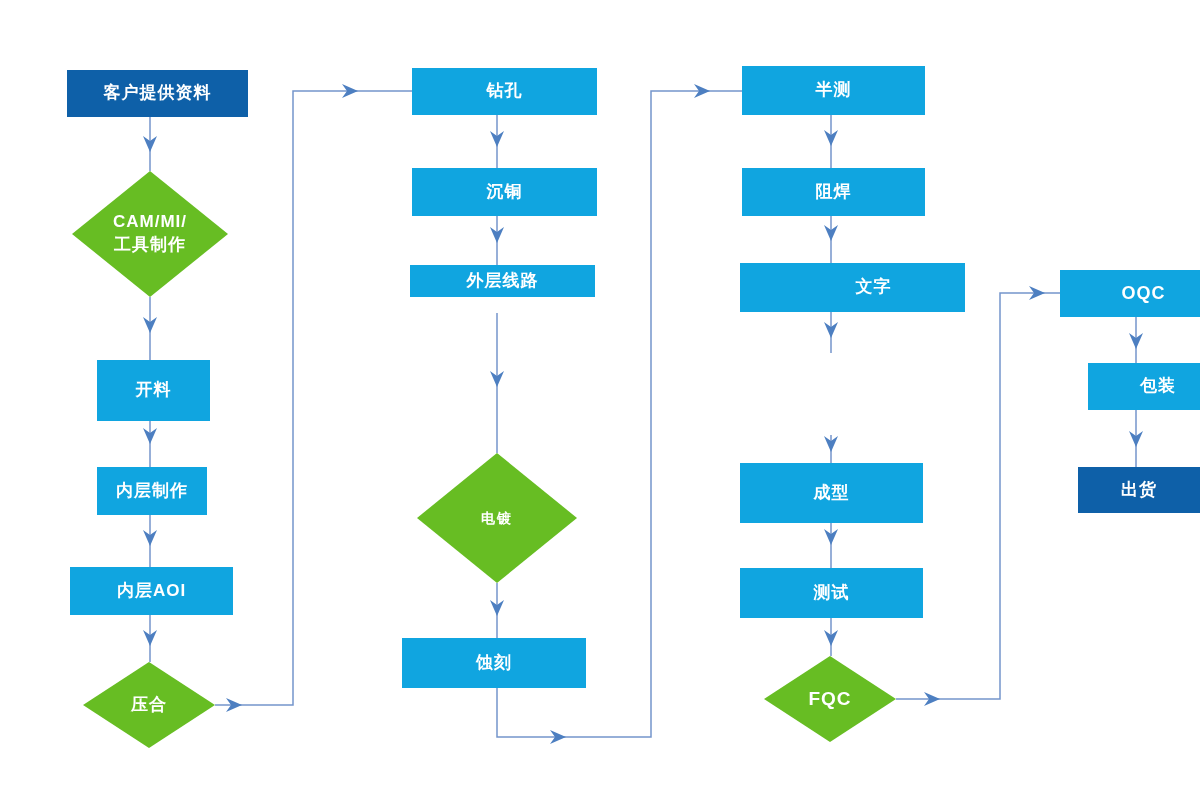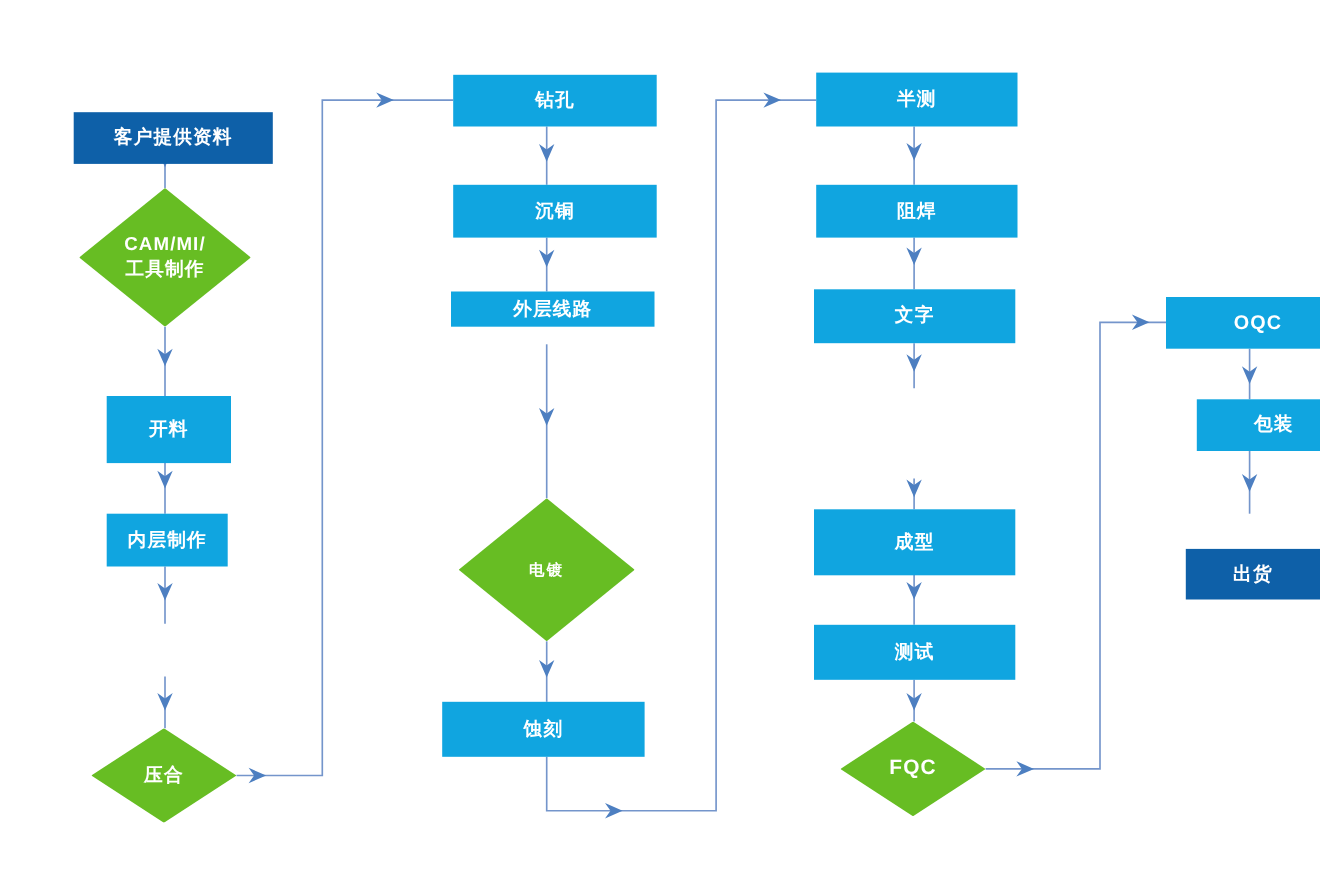--- a/index.html
+++ b/index.html
@@ -7,39 +7,39 @@
     position:relative;width:1200px;height:800px;background:#fff;overflow:hidden;
     font-family:"Liberation Sans","DejaVu Sans",sans-serif;
   }
   #wires{position:absolute;left:0;top:0;width:1200px;height:800px;}
   .node{
     position:absolute;display:flex;align-items:center;justify-content:center;
     color:#fff;font-weight:bold;font-size:17px;text-align:center;
     letter-spacing:1px;line-height:1.35;white-space:pre-line;
   }
   .rect.light{background:var(--light-blue);}
-  .rect.dark{background:var(--dark-blue);margin-top:32px;}
+  .rect.dark{background:var(--dark-blue);}
   .diamond{background:var(--green);clip-path:polygon(50% 0,100% 50%,50% 100%,0 50%);}
   
   .n-customer{left:67px;top:70px;width:181px;height:47px;}
   .n-cam{left:72px;top:171px;width:156px;height:126px;}
   .n-cutting{left:97px;top:360px;width:113px;height:61px;}
   .n-innerfab{left:97px;top:467px;width:110px;height:48px;}
   .n-inneraoi{left:70px;top:567px;width:163px;height:48px;}
   .n-lamination{left:83px;top:662px;width:132px;height:86px;}
   
   .n-drilling{left:412px;top:68px;width:185px;height:47px;}
   .n-copper{left:412px;top:168px;width:185px;height:48px;}
   .n-outer{left:410px;top:265px;width:185px;height:32px;}
   .n-plating{left:417px;top:453px;width:160px;height:130px;font-size:14px;letter-spacing:2px;text-align:center;}
   .n-etching{left:402px;top:638px;width:184px;height:50px;}
   
   .n-halftest{left:742px;top:66px;width:183px;height:49px;}
   .n-soldermask{left:742px;top:168px;width:183px;height:48px;}
-  .n-silkscreen{left:740px;top:263px;width:183px;height:49px;}
+  .n-silkscreen{left:740px;top:263px;width:183px;height:49px;padding-left:42px;}
   .n-surface{left:763px;top:353px;width:130px;height:82px;font-size:15px;line-height:1.3;}
   .n-forming{left:740px;top:463px;width:183px;height:60px;}
   .n-testing{left:740px;top:568px;width:183px;height:50px;}
   .n-fqc{left:764px;top:656px;width:132px;height:86px;font-size:19px;}
   
   .n-oqc{left:1060px;top:270px;width:167px;height:47px;font-size:18px;}
   .n-packaging{left:1060px;top:363px;width:140px;height:47px;margin-left:28px;}
   .n-shipment{left:1078px;top:467px;width:122px;height:46px;}
 </style>
 </head>
@@ -91,20 +91,21 @@
       <path d="M 1136 349 L 1129 333 L 1136 338 L 1143 333 Z" fill="#4d7fc1"></path>
       <polyline points="1136,410 1136,467" fill="none" stroke="#7495cb" stroke-width="1.5"></polyline>
       <path d="M 1136 447 L 1129 431 L 1136 436 L 1143 431 Z" fill="#4d7fc1"></path>
     </svg>
 
   <div class="node rect dark n-customer">客户提供资料</div>
   <div class="node diamond n-cam">CAM/MI/
 工具制作</div>
   <div class="node rect light n-cutting">开料</div>
   <div class="node rect light n-innerfab">内层制作</div>
+  <div class="node rect light n-inneraoi">内层AOI</div>
   <div class="node diamond n-lamination">压合</div>
 
   <div class="node rect light n-drilling">钻孔</div>
   <div class="node rect light n-copper">沉铜</div>
   <div class="node rect light n-outer">外层线路</div>
   <div class="node diamond n-plating">电镀</div>
   <div class="node rect light n-etching">蚀刻</div>
 
   <div class="node rect light n-halftest">半测</div>
   <div class="node rect light n-soldermask">阻焊</div>

